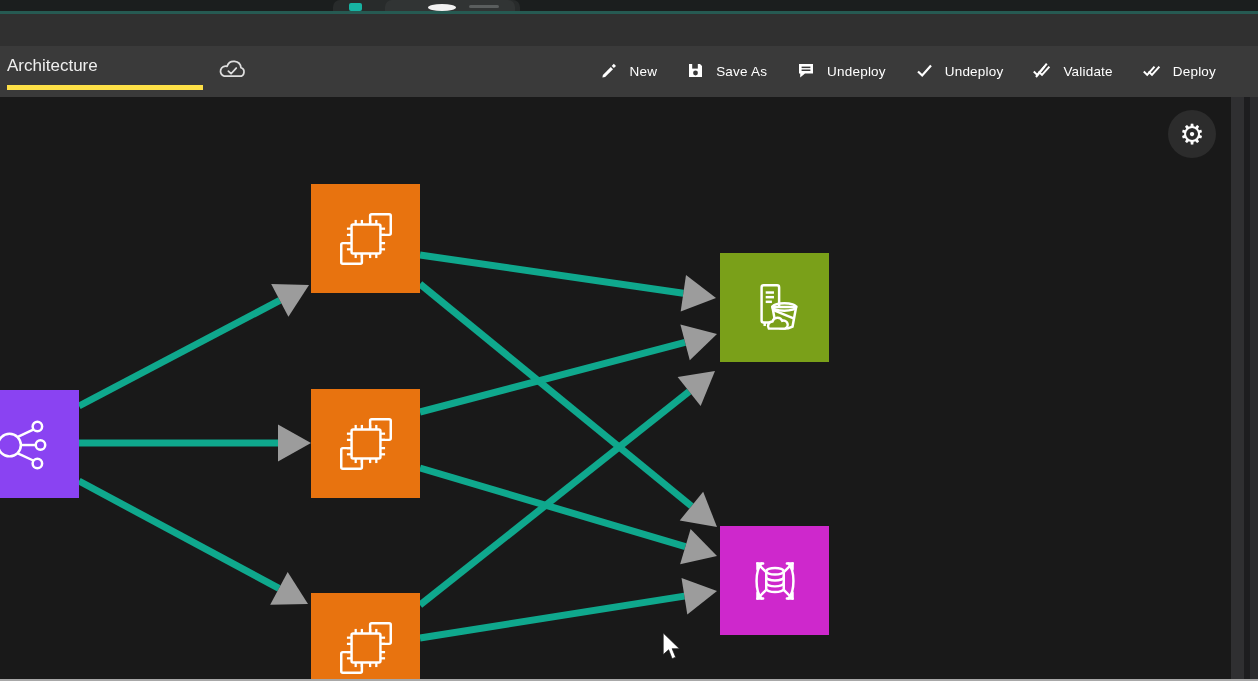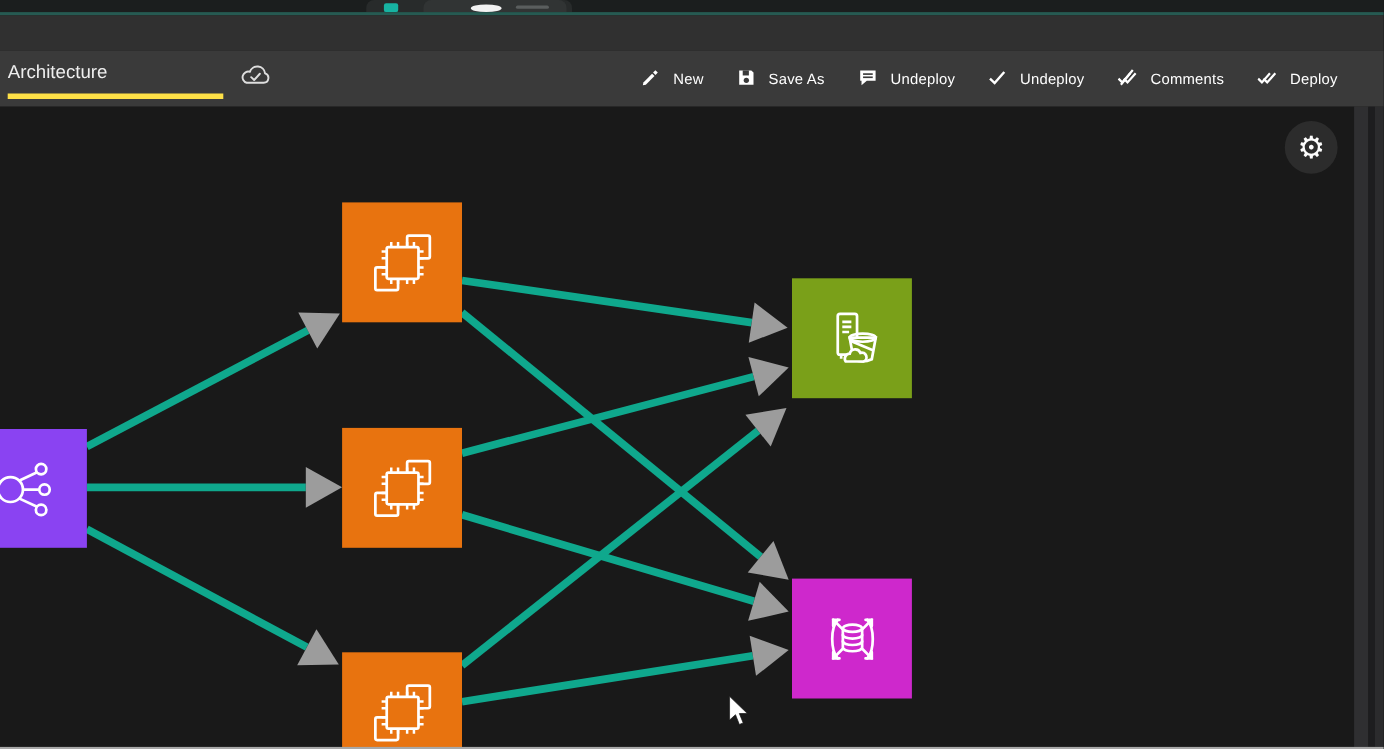--- a/index.html
+++ b/index.html
@@ -120,21 +120,21 @@
         <span>Undeploy</span>
       </button>
       <button class="tb-btn">
         <span>
           <svg width="18" height="17" viewBox="0 0 18 17" fill="none" stroke="#fff" stroke-width="2">
             <polyline points="0.8,9.5 4.2,12.9 11.5,4.6"></polyline>
             <polyline points="5.6,9.5 9,12.9 16.4,4.6"></polyline>
             <line x1="13.8" y1="1.6" x2="3" y2="15"></line>
           </svg>
         </span>
-        <span>Comments</span>
+        <span>Validate</span>
       </button>
       <button class="tb-btn">
         <span>
           <svg width="18" height="17" viewBox="0 0 18 17" fill="none" stroke="#fff" stroke-width="2">
             <polyline points="0.8,9.5 4.2,12.9 11.5,4.6"></polyline>
             <polyline points="5.6,9.5 9,12.9 16.4,4.6"></polyline>
           </svg>
         </span>
         <span>Deploy</span>
       </button>

